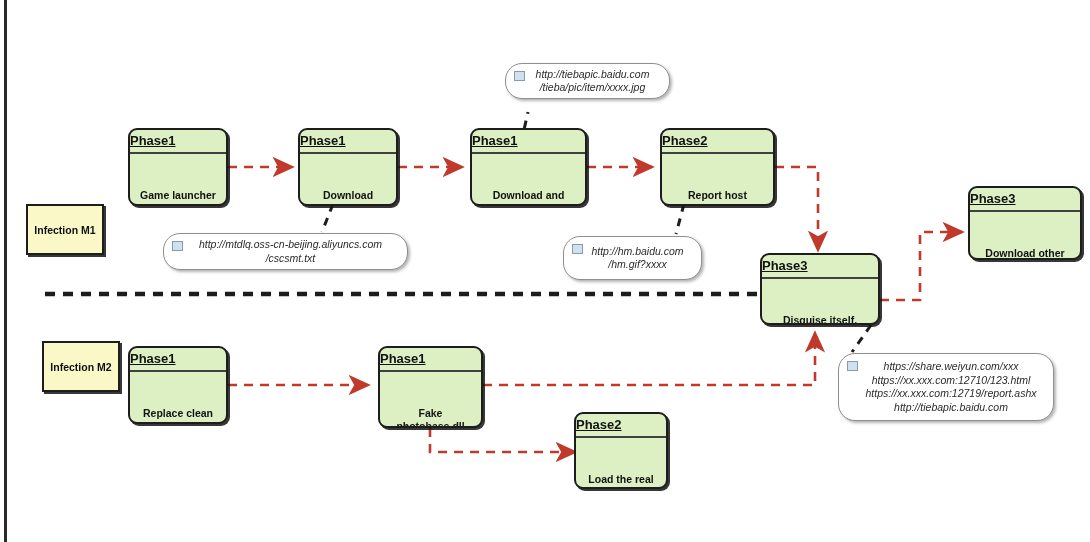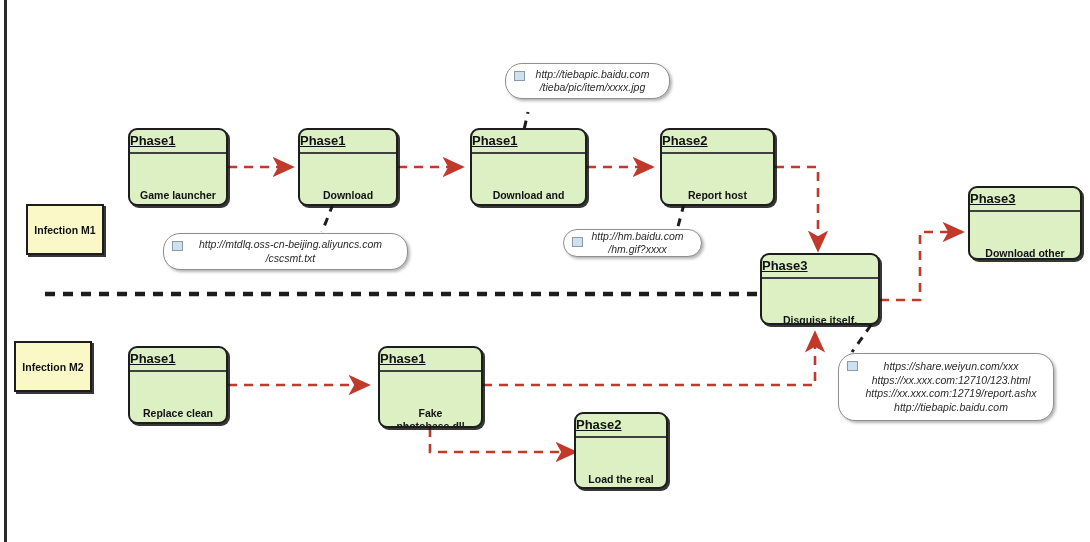--- a/index.html
+++ b/index.html
@@ -111,21 +111,21 @@
     <path d="M521,143 L528,112"></path>
     <path d="M333,204 L322,232"></path>
     <path d="M684,204 L676,234"></path>
     <path d="M871,325 L852,352"></path>
   </g>
 </svg>
 
 <div class="infect" style="left:26px;top:204px;width:78px;height:51px;">
   <span>Infection M1</span>
 </div>
-<div class="infect" style="left:14px;top:341px;width:78px;height:51px;">
+<div class="infect" style="left:42px;top:341px;width:78px;height:51px;">
   <span>Infection M2</span>
 </div>
 
 <div class="node" style="left:128px;top:128px;width:100px;height:78px;">
   <div class="title">Phase1</div>
   <div class="body">Game launcher
 with malicious
 code</div>
 </div>
 
@@ -190,21 +190,21 @@
   <span>http://tiebapic.baidu.com
 /tieba/pic/item/xxxx.jpg</span>
 </div>
 
 <div class="callout" style="left:163px;top:233px;width:245px;height:37px;">
   <span class="note-ico"></span>
   <span>http://mtdlq.oss-cn-beijing.aliyuncs.com
 /cscsmt.txt</span>
 </div>
 
-<div class="callout" style="left:563px;top:229px;width:139px;height:28px;">
+<div class="callout" style="left:563px;top:236px;width:139px;height:44px;">
   <span class="note-ico"></span>
   <span>http://hm.baidu.com
 /hm.gif?xxxx</span>
 </div>
 
 <div class="callout" style="left:838px;top:353px;width:216px;height:68px;">
   <span class="note-ico"></span>
   <span>https://share.weiyun.com/xxx
 https://xx.xxx.com:12710/123.html
 https://xx.xxx.com:12719/report.ashx

